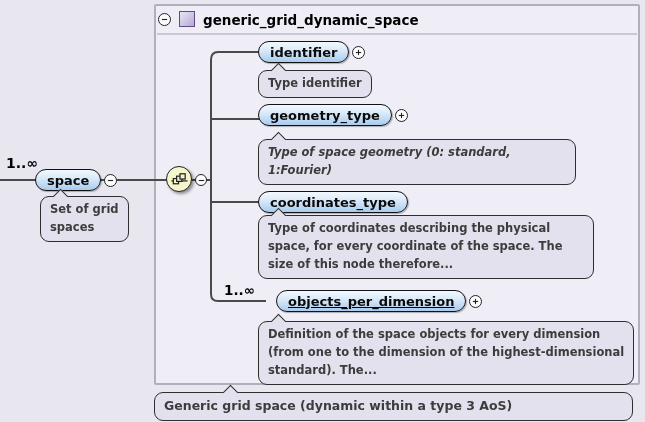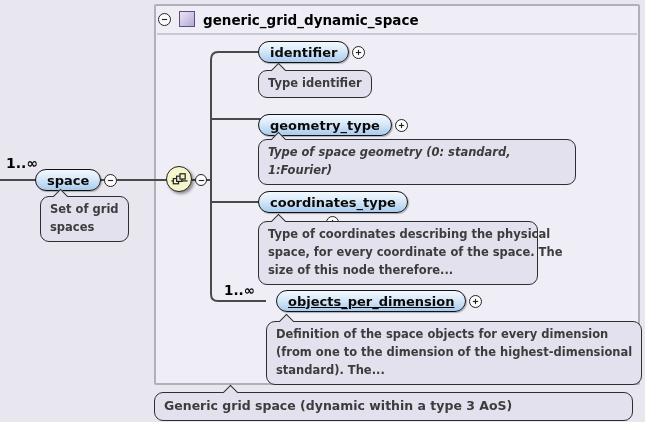--- a/index.html
+++ b/index.html
@@ -115,21 +115,21 @@
           <line x1="2.5" y1="6" x2="9.5" y2="6"></line>
           <line x1="6" y1="2.5" x2="6" y2="9.5"></line>
         </svg>
     </span>
   </div>
   <div class="ann" style="left:258px;top:70px;">
     <span class="notch"></span>
     <div class="ln">Type identifier</div>
   </div>
 
-  <div class="noderow" style="left:258px;top:114px;">
+  <div class="noderow" style="left:258px;top:104px;">
     <span class="pill">geometry_type</span>
     <span class="pm">
       <svg viewBox="0 0 12 12">
           <line x1="2.5" y1="6" x2="9.5" y2="6"></line>
           <line x1="6" y1="2.5" x2="6" y2="9.5"></line>
         </svg>
     </span>
   </div>
   <div class="ann" style="left:258px;top:139px;width:318px;font-style:italic;">
     <span class="notch"></span>
@@ -139,38 +139,38 @@
 
   <div class="noderow" style="left:258px;top:191px;flex-direction:column;">
     <span class="pill">coordinates_type</span>
     <span class="pm">
       <svg viewBox="0 0 12 12">
           <line x1="2.5" y1="6" x2="9.5" y2="6"></line>
           <line x1="6" y1="2.5" x2="6" y2="9.5"></line>
         </svg>
     </span>
   </div>
-  <div class="ann" style="left:258px;top:221px;width:280px;">
+  <div class="ann" style="left:258px;top:215px;width:336px;">
     <span class="notch"></span>
     <div class="ln">Type of coordinates describing the physical</div>
     <div class="ln">space, for every coordinate of the space. The</div>
     <div class="ln">size of this node therefore...</div>
   </div>
 
   <div class="card card2" style="left:224px;top:282px;">1..∞</div>
   <div class="noderow" style="left:276px;top:290px;text-decoration:underline;">
     <span class="pill">objects_per_dimension</span>
     <span class="pm">
       <svg viewBox="0 0 12 12">
           <line x1="2.5" y1="6" x2="9.5" y2="6"></line>
           <line x1="6" y1="2.5" x2="6" y2="9.5"></line>
         </svg>
     </span>
   </div>
-  <div class="ann" style="left:258px;top:321px;width:376px;margin-left:8px;">
+  <div class="ann" style="left:258px;top:321px;width:376px;">
     <span class="notch"></span>
     <div class="ln">Definition of the space objects for every dimension</div>
     <div class="ln">(from one to the dimension of the highest-dimensional</div>
     <div class="ln">standard). The...</div>
   </div>
 
   <div class="ann ann-bottom" style="left:154px;top:392px;width:479px;">
     <span class="notch"></span>
     <div class="ln">Generic grid space (dynamic within a type 3 AoS)</div>
   </div>

